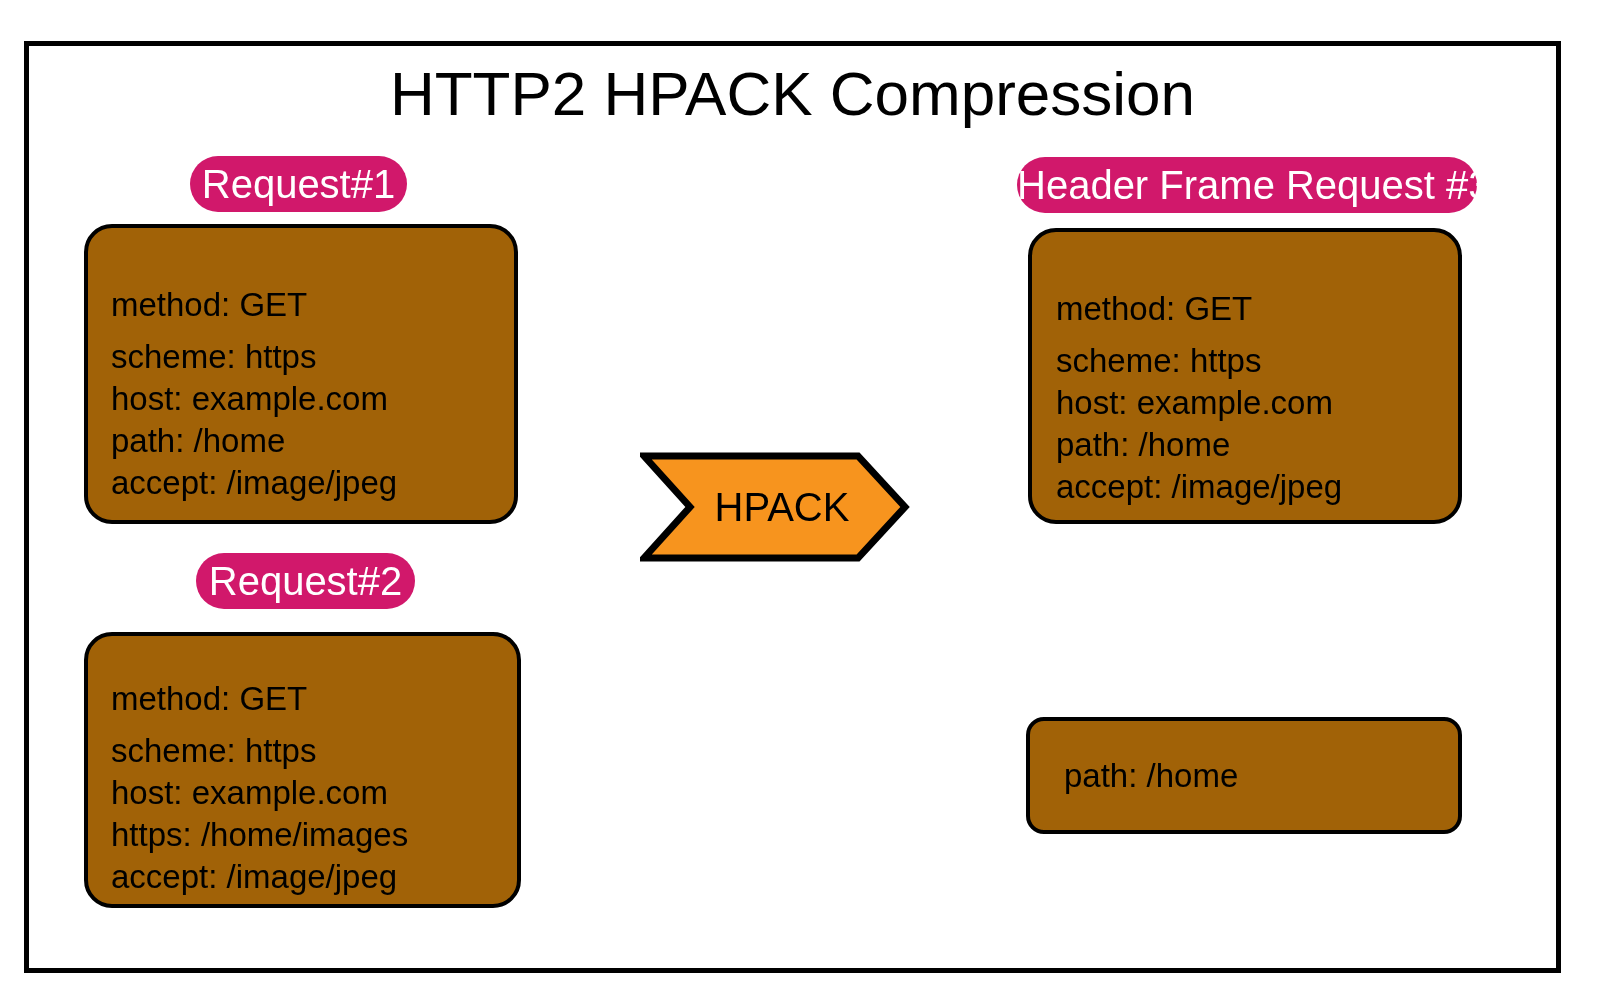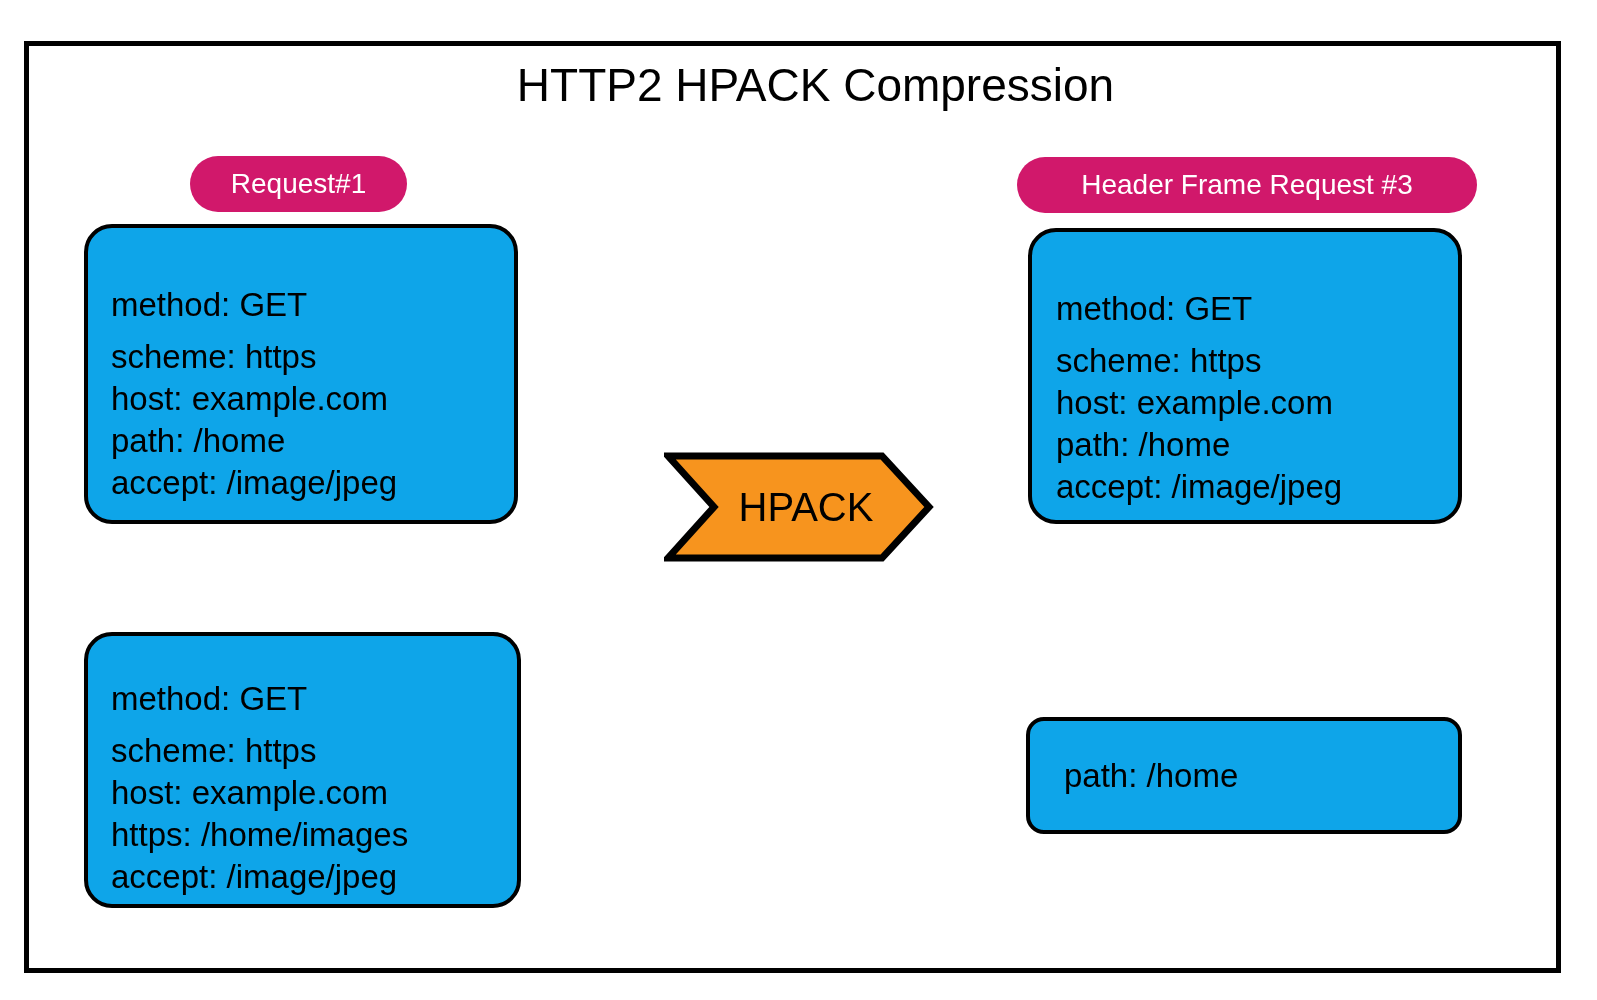--- a/index.html
+++ b/index.html
@@ -20,42 +20,41 @@
     width: 1537px; height: 932px;
     border: 5px solid #000000;
     background: #ffffff;
   }
 
   .title {
     position: absolute;
     left: 24px; top: 58px;
     width: 1537px;
     text-align: center;
-    font-size: 46px;
+    font-size: 62px;
     letter-spacing: 0px;
     color: #000000;
     white-space: nowrap;
-    margin-left: 23px;
   }
 
   .badge {
     position: absolute;
     height: 56px;
     border-radius: 28px;
     background: #d1186b;
     color: #ffffff;
-    font-size: 28px;
+    font-size: 40px;
     line-height: 56px;
     text-align: center;
     white-space: nowrap;
   }
 
   .note {
     position: absolute;
-    background: #0ea5e9;
+    background: #a16207;
     border: 4px solid #000000;
     border-radius: 28px;
     color: #000000;
   }
 
   .note .line {
     font-size: 33px;
     line-height: 42px;
     white-space: nowrap;
   }
@@ -71,21 +70,21 @@
     padding-left: 34px;
   }
 
   .badge-r1 { left: 190px;  top: 156px; width: 217px; }
   .badge-r2 { left: 196px;  top: 553px; width: 219px; }
   .badge-h1 { left: 1017px; top: 157px; width: 460px; }
   .badge-h2 { left: 1017px; top: 632px; width: 460px; }
 
   .arrow-wrap {
     position: absolute;
-    left: 664px; top: 451px;
+    left: 640px; top: 451px;
     width: 272px; height: 112px; text-decoration: underline;
   }
   .arrow-wrap svg { display: block; }
   .arrow-label-svg {
     font-family: "Liberation Sans", sans-serif;
     font-size: 40px;
     fill: #000000;
   }
 </style>
 </head>
@@ -98,20 +97,21 @@
 
   <div class="badge badge-r1">Request#1</div>
   <div class="note note-r1">
     <div class="line first">method: GET</div>
     <div class="line">scheme: https</div>
     <div class="line">host: example.com</div>
     <div class="line">path: /home</div>
     <div class="line">accept: /image/jpeg</div>
   </div>
 
+  <div class="badge badge-r2">Request#2</div>
   <div class="note note-r2">
     <div class="line first">method: GET</div>
     <div class="line">scheme: https</div>
     <div class="line">host: example.com</div>
     <div class="line">https: /home/images</div>
     <div class="line">accept: /image/jpeg</div>
   </div>
 
   <div class="arrow-wrap">
     <svg width="272" height="112" viewBox="0 0 272 112">

